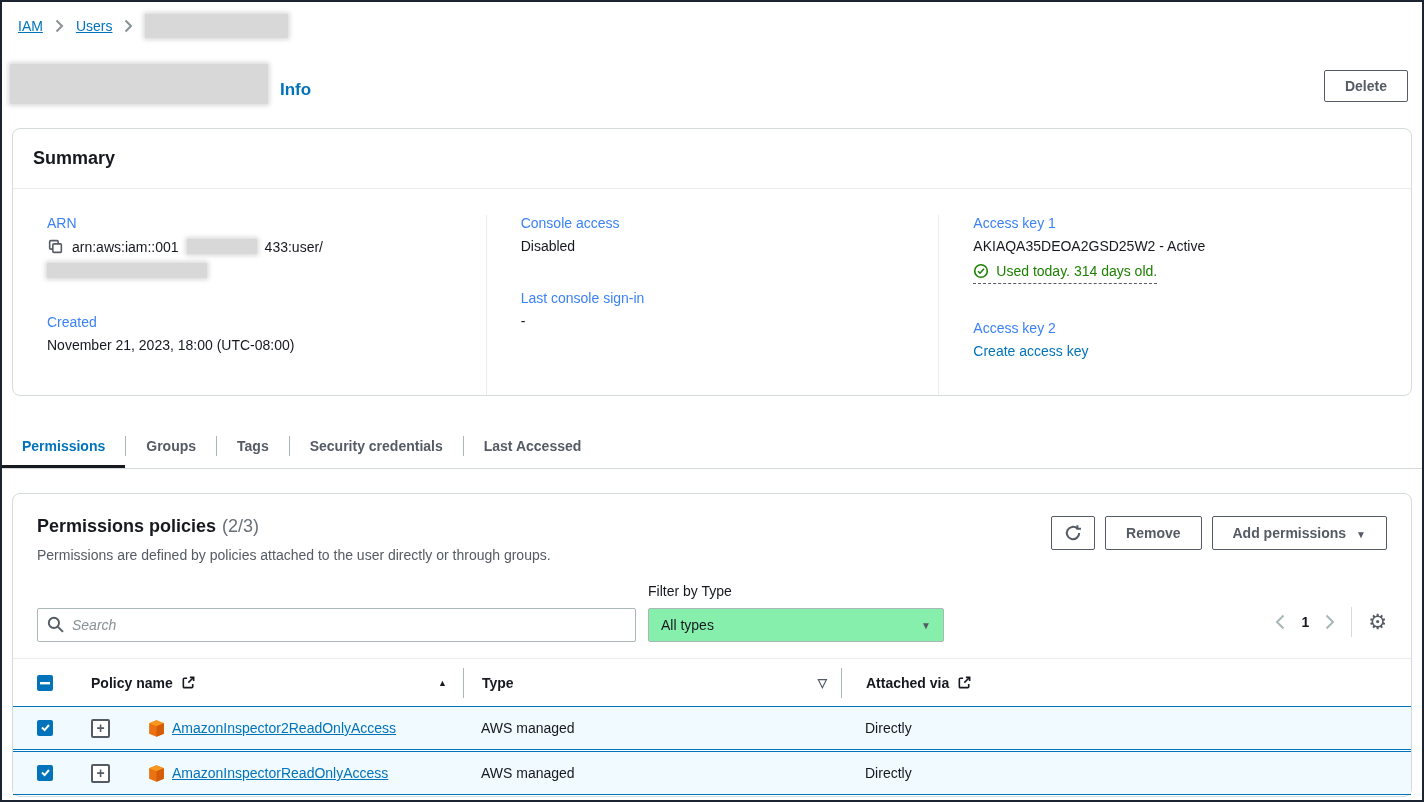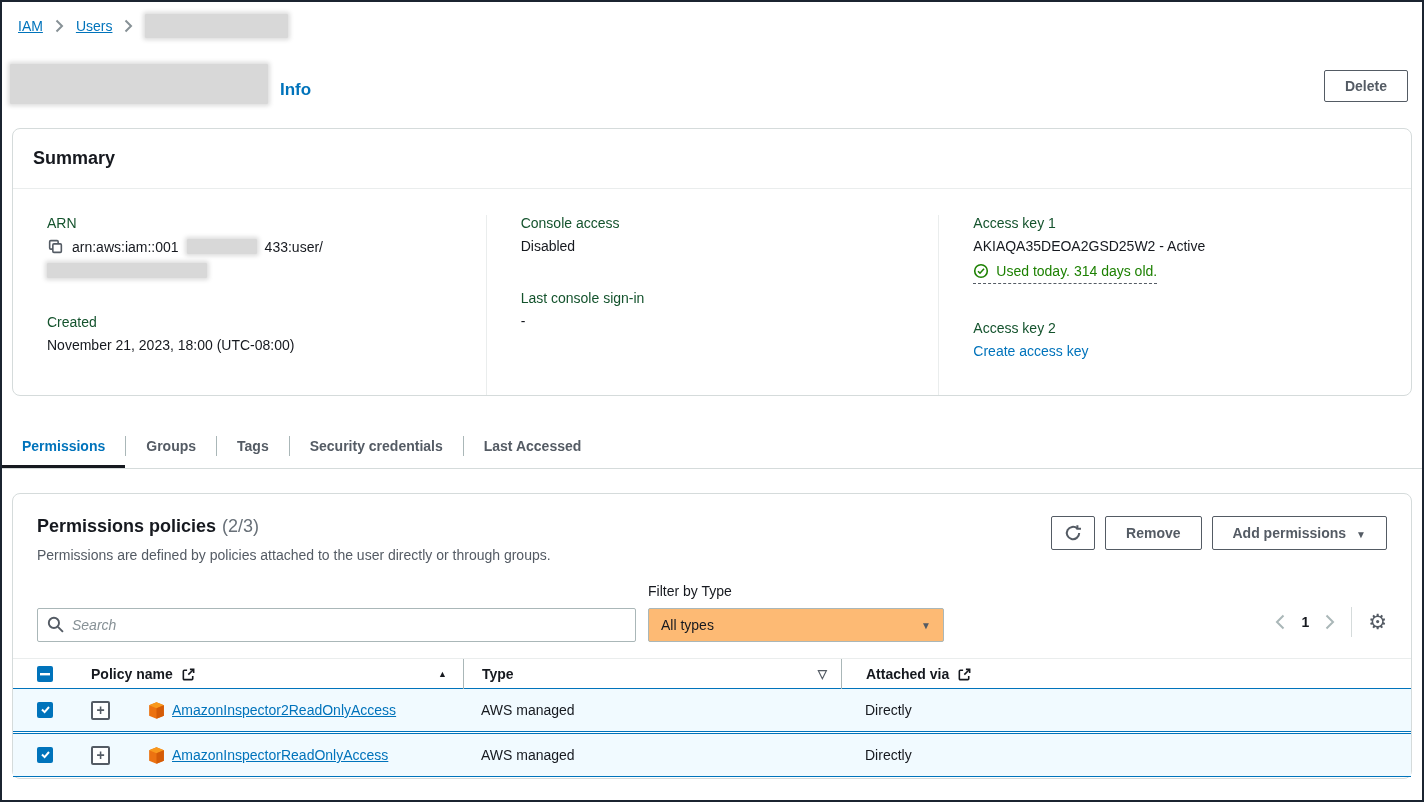--- a/index.html
+++ b/index.html
@@ -25,21 +25,21 @@
   
   .card { margin: 0 10px; border: 1px solid #d5dbdb; border-radius: 8px; background: #fff; }
   .summary-card { margin-top: 24px; }
   .card-header { padding: 19px 20px; border-bottom: 1px solid #eaeded; }
   .card-title { margin: 0; font-size: 18px; font-weight: 700; color: #16191f; }
 
   .summary-grid { display: grid; grid-template-columns: 1fr 1fr 1fr; padding: 26px 20px 0; }
   .sum-col { padding: 0 20px 0 14px; }
   .sum-col + .sum-col { border-left: 1px solid #eaeded; padding-left: 34px; }
   .fg { margin-bottom: 36px; }
-  .fg-label { color: #14532d; font-size: 14px; margin-bottom: 7px; }
+  .fg-label { color: #3b82f6; font-size: 14px; margin-bottom: 7px; }
   .fg-value { font-size: 14px; display: flex; align-items: center; gap: 8px; flex-wrap: wrap; }
   .copy-icon { display: inline-flex; cursor: pointer; }
   .redact-arn-a { width: 70px; height: 15px; vertical-align: middle; }
   .redact-arn-b { width: 160px; height: 15px; vertical-align: middle; }
   .key-status { display: inline-flex; align-items: center; gap: 7px; color: #1d8102; font-size: 14px; margin-top: 9px; border-bottom: 1px dashed #545b64; padding-bottom: 4px; cursor: default; }
   .link { color: #0073bb; cursor: pointer; text-decoration: none; }
 
   
   .tabs { display: flex; align-items: stretch; margin-top: 28px; border-bottom: 1px solid #d5dbdb; }
   .tab { font-size: 14px; font-weight: 700; color: #545b64; padding: 14px 20px 11px; border-bottom: 3px solid transparent; cursor: pointer; }
@@ -58,31 +58,31 @@
   .btn-caret { font-size: 10px; margin-left: 10px; }
 
   
   .filter-row { display: flex; align-items: flex-end; padding: 20px 24px 16px; }
   .search-wrap { position: relative; width: 599px; }
   .search-input { width: 100%; height: 34px; border: 1px solid #aab7b8; border-radius: 2px; padding: 0 10px 0 34px; font-size: 14px; font-family: inherit; color: #16191f; outline: none; }
   .search-input::placeholder { font-style: italic; color: #879196; }
   .search-icon { position: absolute; left: 10px; top: 8px; }
   .filter-group { margin-left: 12px; }
   .filter-label { font-size: 14px; color: #16191f; margin-bottom: 9px; }
-  .select { width: 296px; height: 34px; border: 1px solid #aab7b8; border-radius: 2px; display: flex; align-items: center; justify-content: space-between; padding: 0 12px; font-size: 14px; cursor: pointer; background: #fdba74; }
+  .select { width: 296px; height: 34px; border: 1px solid #aab7b8; border-radius: 2px; display: flex; align-items: center; justify-content: space-between; padding: 0 12px; font-size: 14px; cursor: pointer; background: #86efac; }
   .caret { font-size: 10px; color: #545b64; }
   .pagination { margin-left: auto; display: flex; align-items: center; gap: 16px; padding-bottom: 5px; }
   .pag-btn { display: inline-flex; cursor: default; }
   .page-num { font-weight: 700; font-size: 14px; color: #16191f; }
   .pag-divider { width: 1px; height: 30px; background: #d5dbdb; }
   .gear { font-family: "DejaVu Sans", sans-serif; font-size: 21px; color: #545b64; cursor: pointer; line-height: 1; }
 
   
   .tbl-header, .trow { display: grid; grid-template-columns: 64px 386px 378px 1fr; align-items: center; font-size: 14px; }
-  .tbl-header { height: 30px; border-top: 1px solid #eaeded; font-weight: 700; }
+  .tbl-header { height: 48px; border-top: 1px solid #eaeded; font-weight: 700; }
   .td-check { padding-left: 24px; }
   .cb { width: 16px; height: 16px; border-radius: 2px; background: #0073bb; display: inline-flex; align-items: center; justify-content: center; cursor: pointer; }
   .th-name, .td-name { display: flex; align-items: center; height: 100%; }
   .th-name { gap: 8px; padding-left: 14px; }
   .sort-arrow { margin-left: auto; margin-right: 16px; font-size: 9px; color: #16191f; }
   .th-type, .th-via { display: flex; align-items: center; border-left: 1px solid #aab7b8; height: 30px; }
   .th-type { padding-left: 18px; }
   .th-via { padding-left: 24px; gap: 8px; }
   .filter-tri { margin-left: auto; margin-right: 14px; font-size: 12px; color: #545b64; }
   .ext-icon { display: inline-flex; color: #16191f; }

